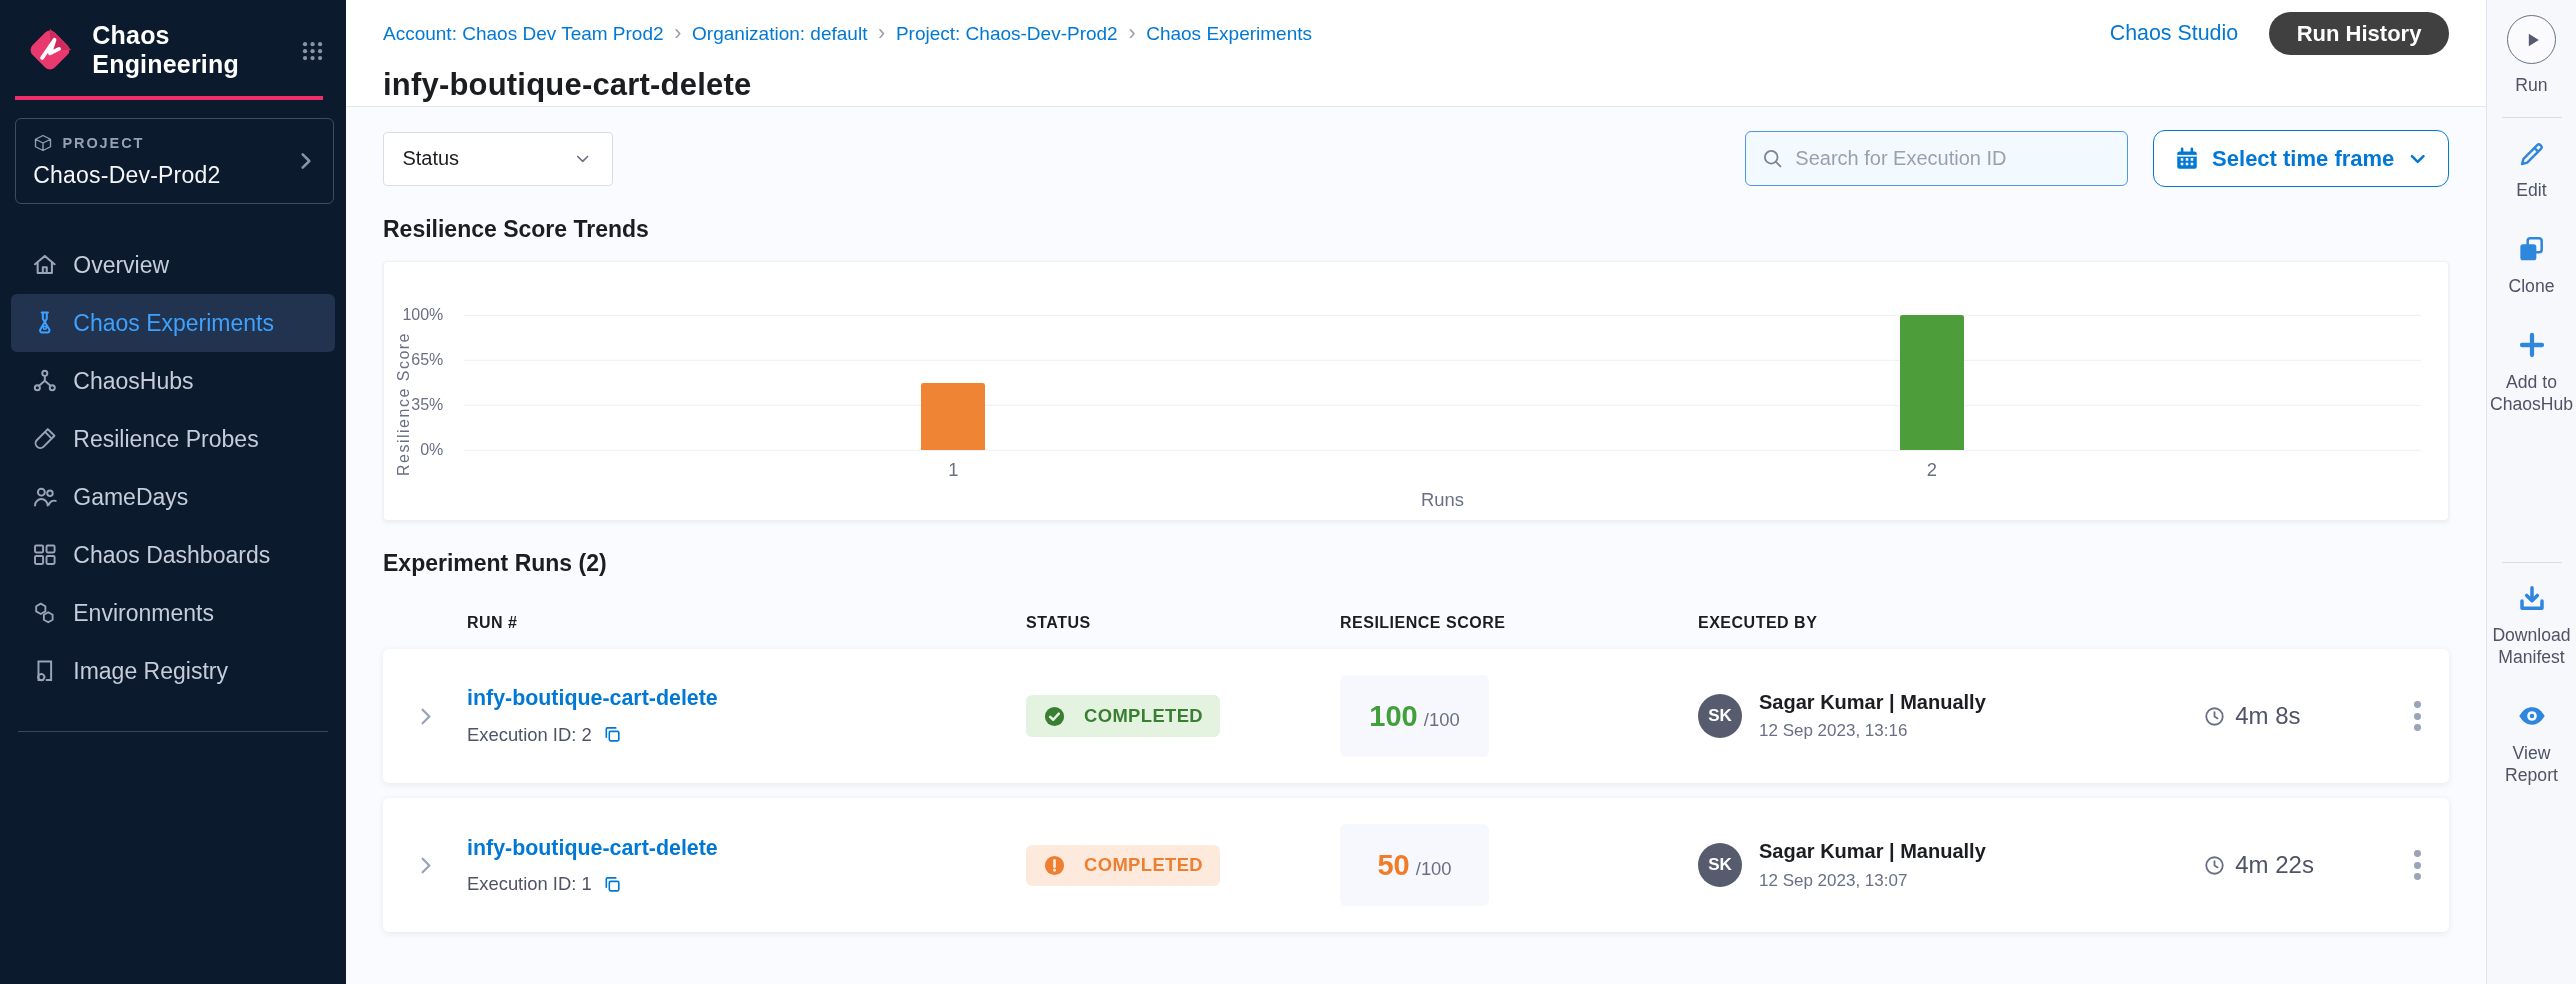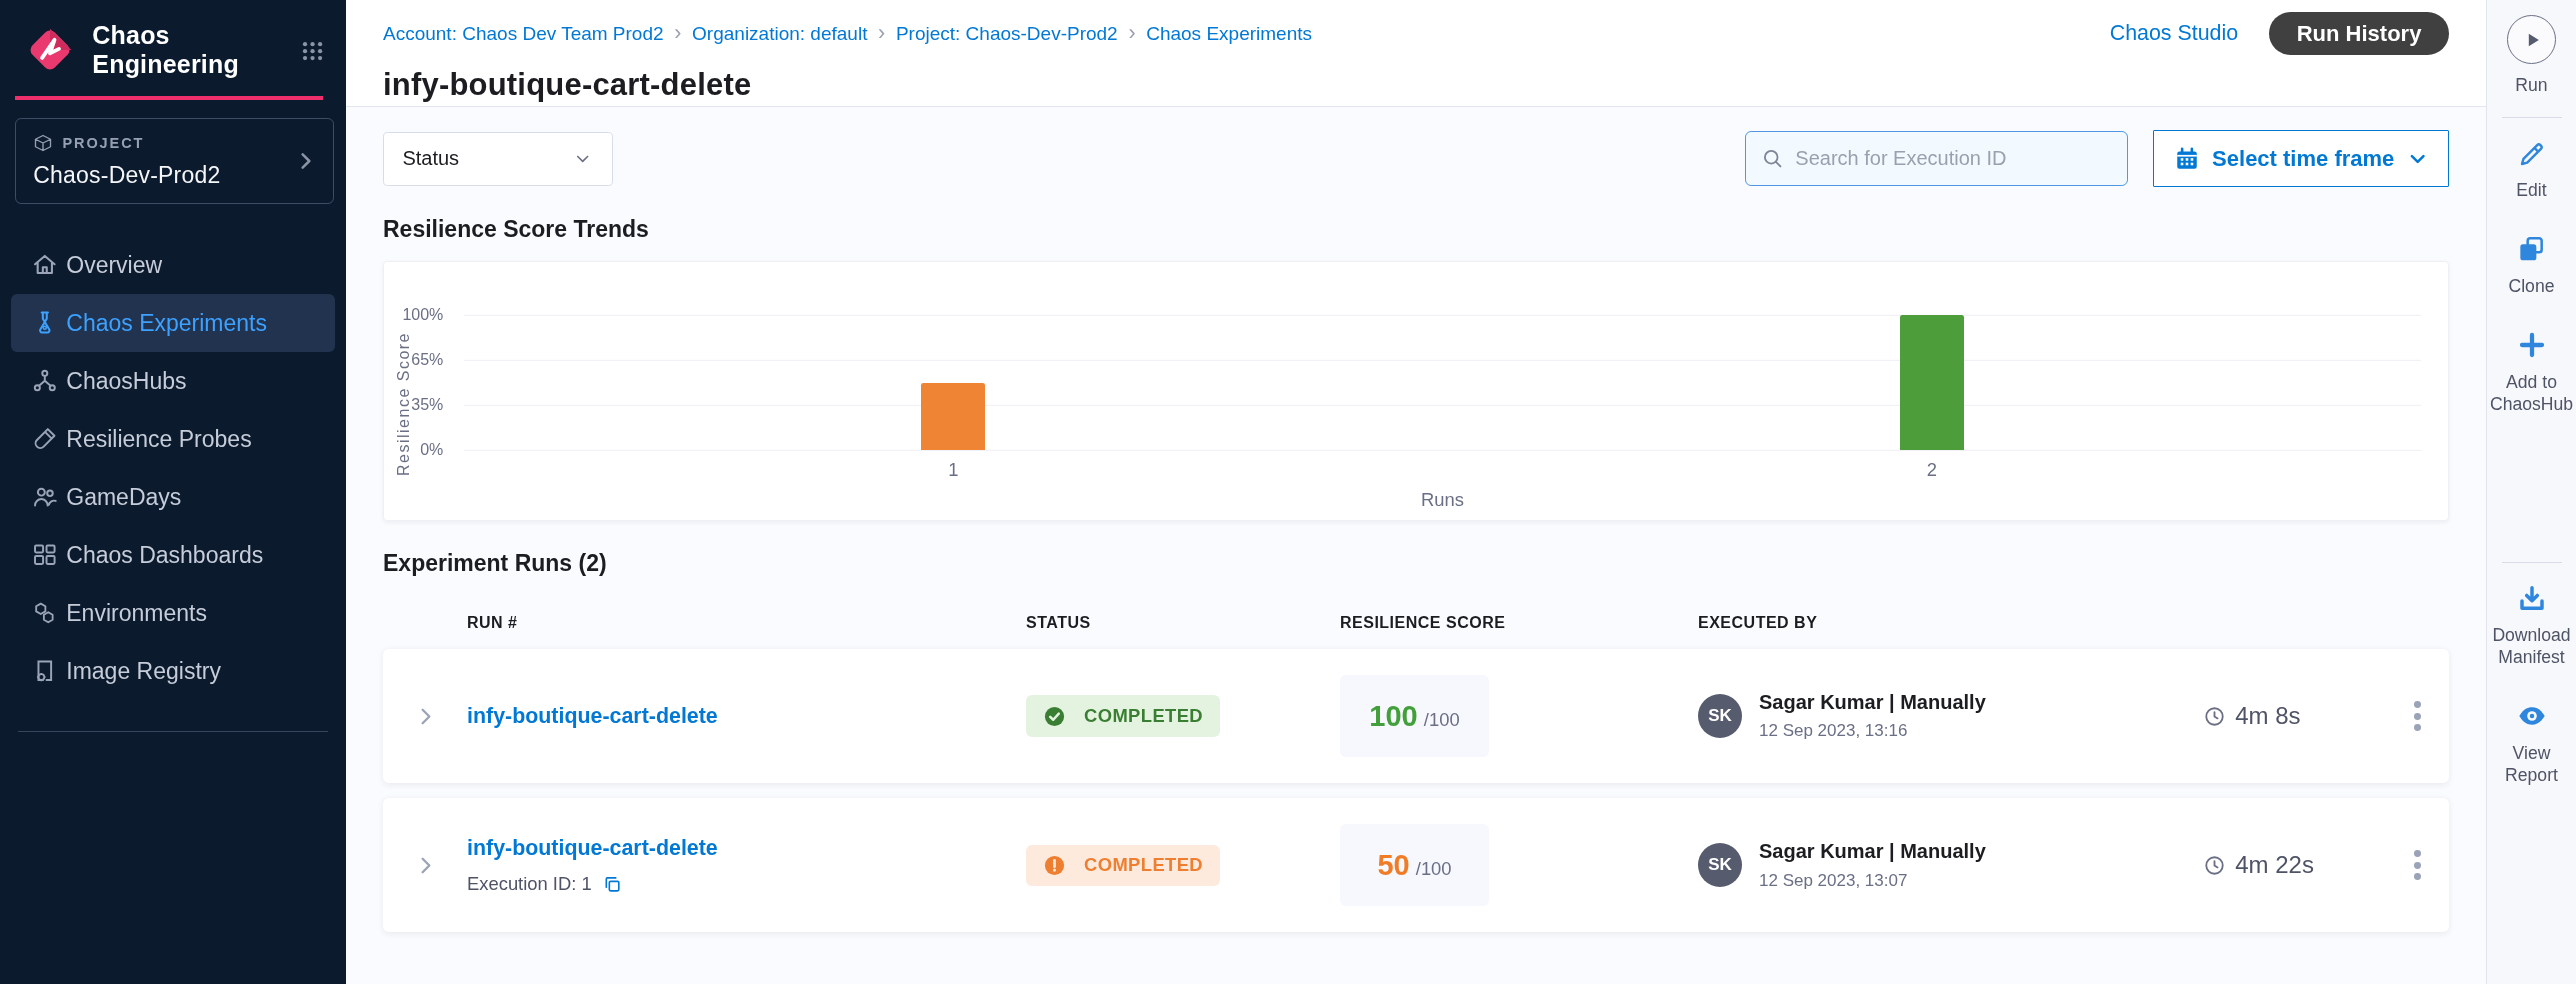--- a/index.html
+++ b/index.html
@@ -16,21 +16,21 @@
   .app-title { color:#fff; font-size:25px; font-weight:bold; margin-left:15.3px; letter-spacing:0.2px; }
   .grid-icon { margin-left:20px; width:31px; height:31px; cursor:pointer; }
   .project-card { margin:18.4px 12.3px 0 15.3px; border:0.8px solid #3e4d64; border-radius:6.1px;
                   padding:13.8px 17px; position:relative; cursor:pointer; }
   .project-label-row { display:flex; align-items:center; gap:9.2px; color:#97a0b3;
                        font-size:14.5px; font-weight:bold; letter-spacing:1.9px; }
   .project-name { color:#f4f6f9; font-size:23px; margin-top:9.2px; letter-spacing:0.2px; }
   .project-chevron { position:absolute; right:15.3px; top:50%; transform:translateY(-50%);
                      width:23px; height:23px; color:#8b93a6; }
   .nav { margin-top:32px; }
-  .nav-item { height:58px; display:flex; align-items:center; gap:8px; padding:0 20px;
+  .nav-item { height:58px; display:flex; align-items:center; gap:15px; padding:0 20px;
               margin:0 10.7px; border-radius:6.1px; font-size:23px; color:#c6ccd9; cursor:pointer; }
   .nav-item .nicon { width:27.6px; height:27.6px; color:#9aa3b7; flex-shrink:0; }
   .nav-item.active { background:#21334e; color:#3da1ff; }
   .nav-item.active .nicon { color:#3da1ff; }
   .side-divider { height:0.8px; background:#39455c; margin:31px 18.4px; }
 
   
   .main { flex:1; display:flex; flex-direction:column; min-width:0; }
   .topbar { background:#fff; height:107px; border-bottom:0.8px solid #e3e6ee; padding:12.3px 37px 0; flex-shrink:0; }
   .topbar-row { display:flex; align-items:center; justify-content:space-between; }
@@ -49,21 +49,21 @@
                    display:flex; align-items:center; justify-content:space-between; padding:0 18.4px;
                    font-size:20px; color:#1b1d21; cursor:pointer; }
   .status-select .chev { width:21.4px; height:21.4px; color:#6b6f85; }
   .right-filters { display:flex; align-items:center; gap:24.5px; }
   .search-box { width:383px; height:55px; border:1.5px solid #4f97e6; border-radius:6.1px; background:#f3faff;
                 display:flex; align-items:center; padding:0 13.8px; gap:10.7px; }
   .search-box svg { width:24.5px; height:24.5px; color:#7d8596; flex-shrink:0; }
   .search-box input { border:none; outline:none; background:transparent; font-size:20px; width:100%;
                       color:#1b1d21; font-family:"Liberation Sans", sans-serif; }
   .search-box input::placeholder { color:#9aa0ae; }
-  .timeframe-btn { height:57px; border:1.5px solid #0278d5; border-radius:1px; background:#fff;
+  .timeframe-btn { height:57px; border:1.5px solid #0278d5; border-radius:12px; background:#fff;
                    display:flex; align-items:center; gap:12.3px; padding:0 20px; cursor:pointer;
                    color:#0278d5; font-size:22px; font-weight:bold; }
   .timeframe-btn svg { width:26px; height:26px; }
   .section-title { font-size:23px; font-weight:bold; color:#1b1d21; margin:29px 0 18.4px; }
 
   
   .chart-card { position:relative; height:260px; background:#fff; border:0.8px solid #eef0f6;
                 border-radius:4.6px; box-shadow:0 1.5px 4.6px rgba(40,41,61,.06); }
   .chart-ylabel { position:absolute; left:-80px; top:133px; width:199px; text-align:center;
                   transform:rotate(-90deg); font-size:16px; color:#6b6f85; letter-spacing:1.5px; }
@@ -328,20 +328,27 @@
       </div>
 
       <div class="runs-grid run-card">
         <div class="row-chevron">
           <svg viewBox="0 0 24 24">
               <path d="M9 5 l7 7 -7 7" stroke="currentColor" stroke-width="2.4" fill="none" stroke-linecap="round" stroke-linejoin="round"></path>
             </svg>
         </div>
         <div>
           <div class="run-name">infy-boutique-cart-delete</div>
+          <div class="exec-row">
+            <span>Execution ID: 2</span>
+            <svg class="copy-icon" viewBox="0 0 24 24">
+              <rect x="8.5" y="8.5" width="11" height="11" rx="1.5" stroke="currentColor" stroke-width="1.9" fill="none"></rect>
+              <path d="M5 15.5 V5.8 A1.3 1.3 0 0 1 6.3 4.5 H16" stroke="currentColor" stroke-width="1.9" fill="none" stroke-linecap="round"></path>
+            </svg>
+          </div>
         </div>
         <div>
           <span class="badge success">
             <svg viewBox="0 0 24 24">
               <circle cx="12" cy="12" r="10" fill="currentColor"></circle>
               <path d="M7.5 12.3 L10.7 15.4 L16.5 9" stroke="#e4f3df" stroke-width="2.6" fill="none" stroke-linecap="round" stroke-linejoin="round"></path>
             </svg>
             <span>COMPLETED</span>
           </span>
         </div>

